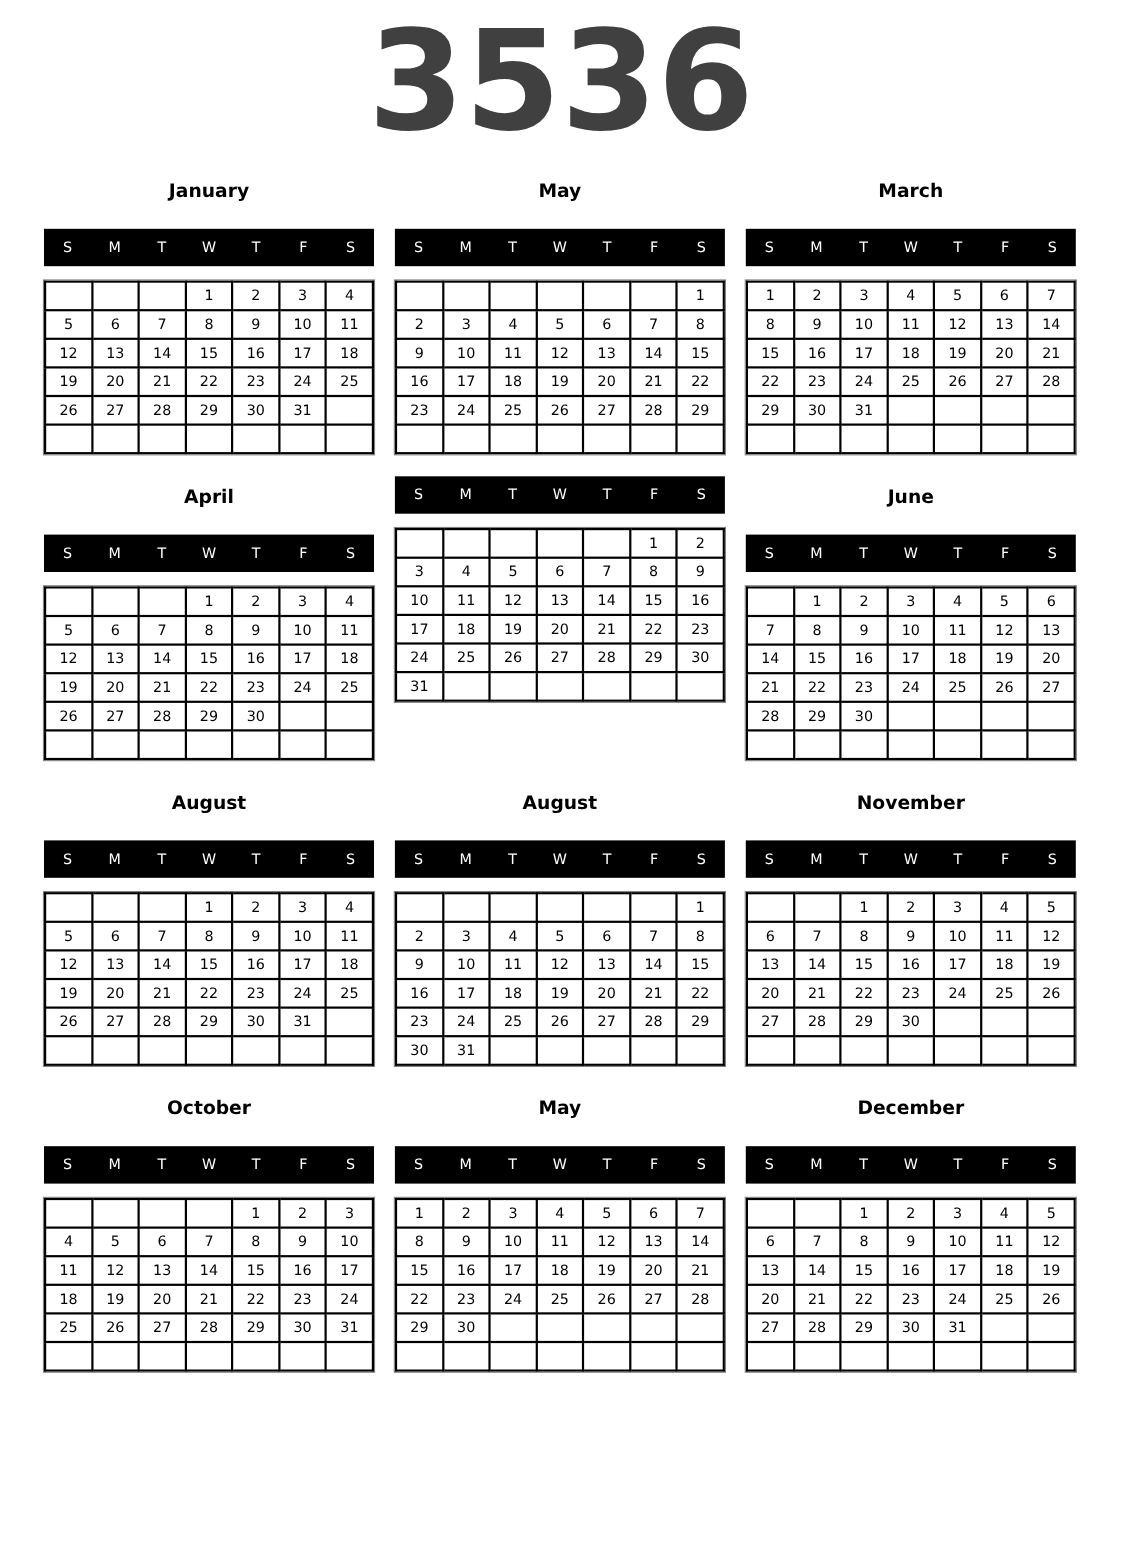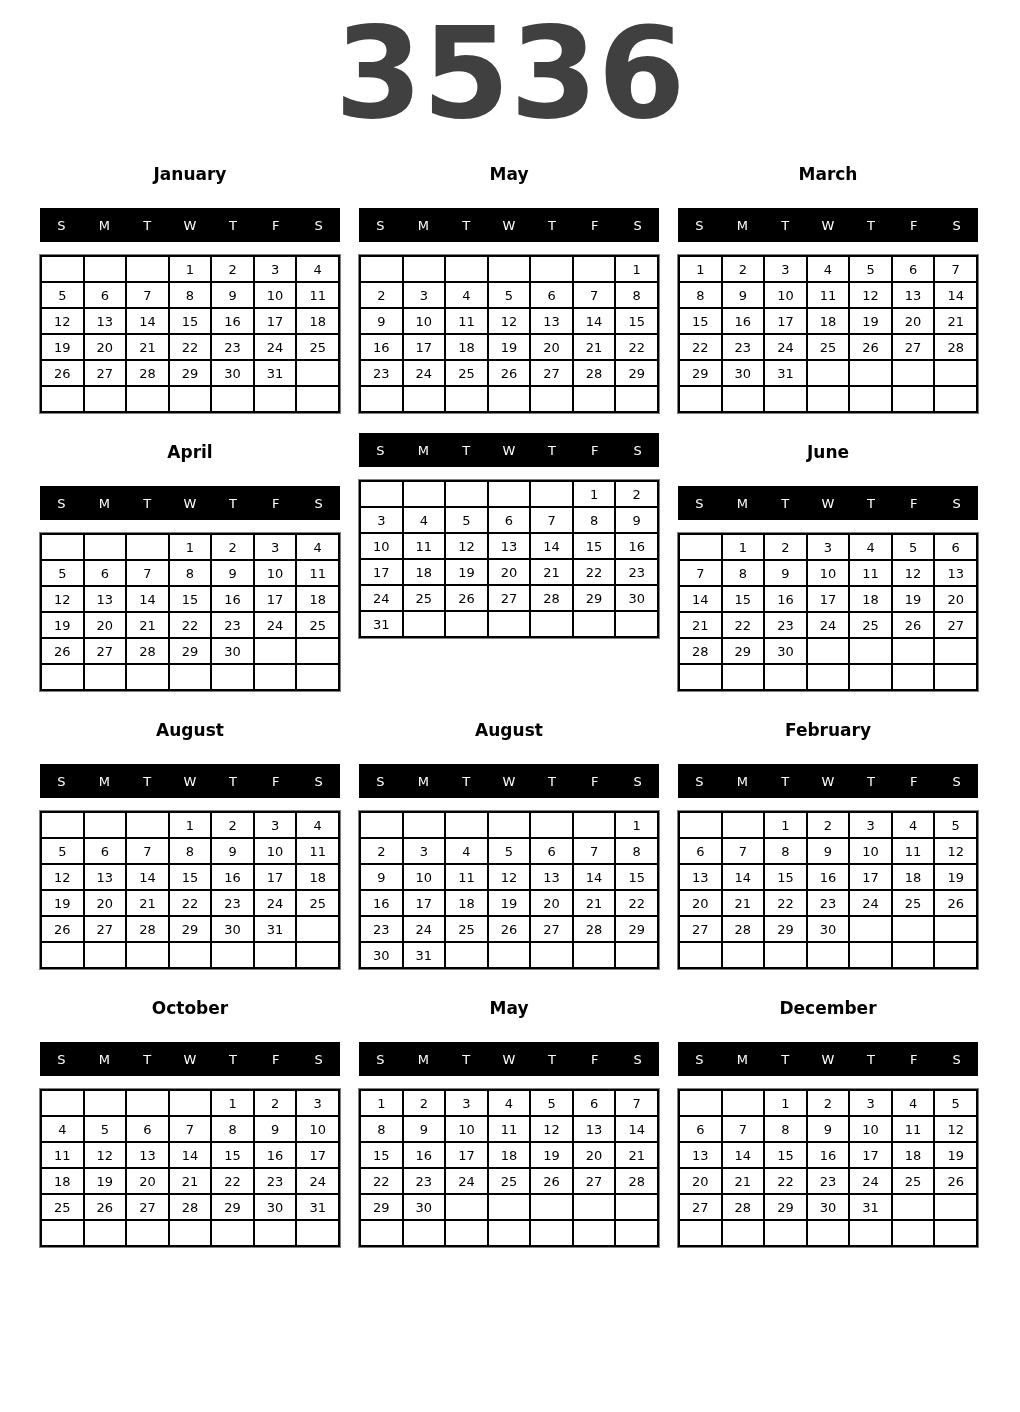--- a/index.html
+++ b/index.html
@@ -626,21 +626,21 @@
               <td></td>
               <td></td>
               <td></td>
               <td></td>
               <td></td>
             </tr>
           </tbody>
         </table>
       </div>
       <div class="month">
-        <div class="month-name">February</div>
+        <div class="month-name">November</div>
         <div class="dow-band">
           <span>S</span>
           <span>M</span>
           <span>T</span>
           <span>W</span>
           <span>T</span>
           <span>F</span>
           <span>S</span>
         </div>
         <table class="date-grid">

